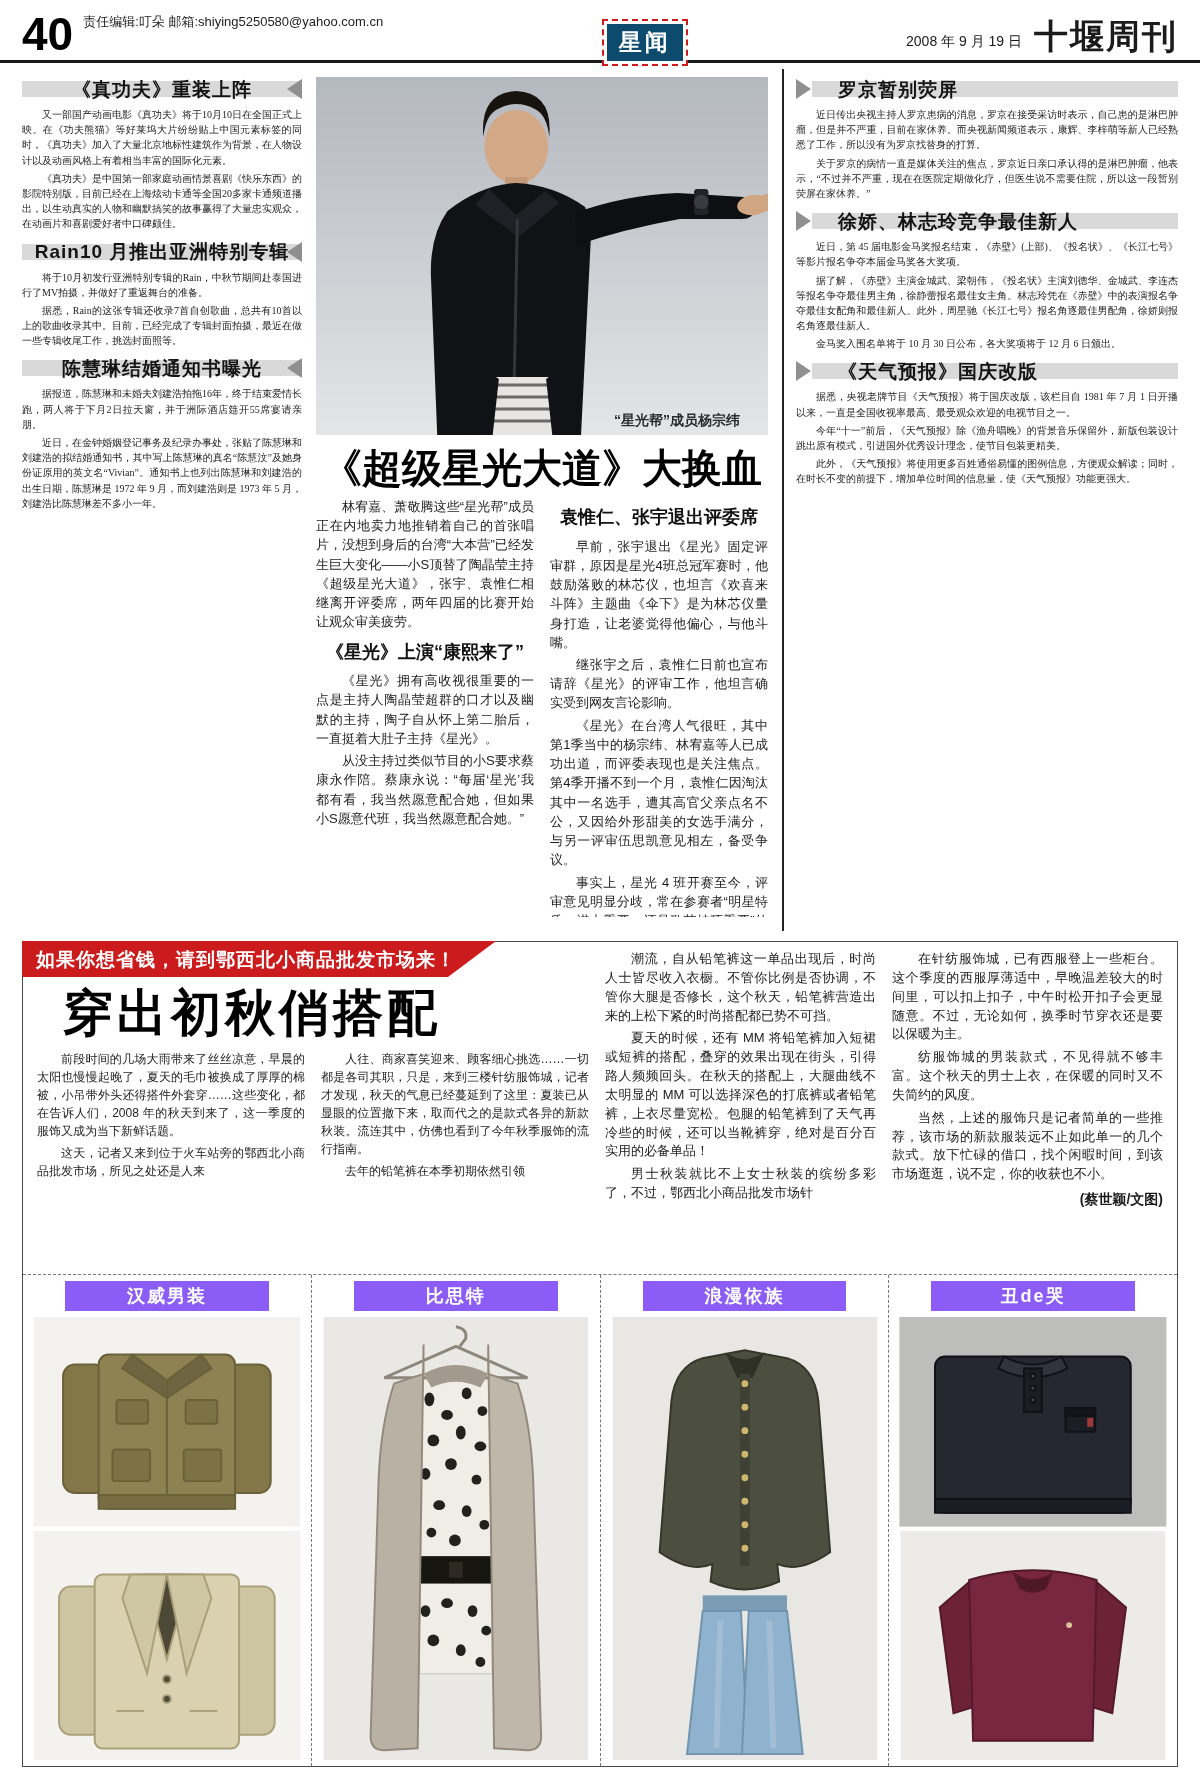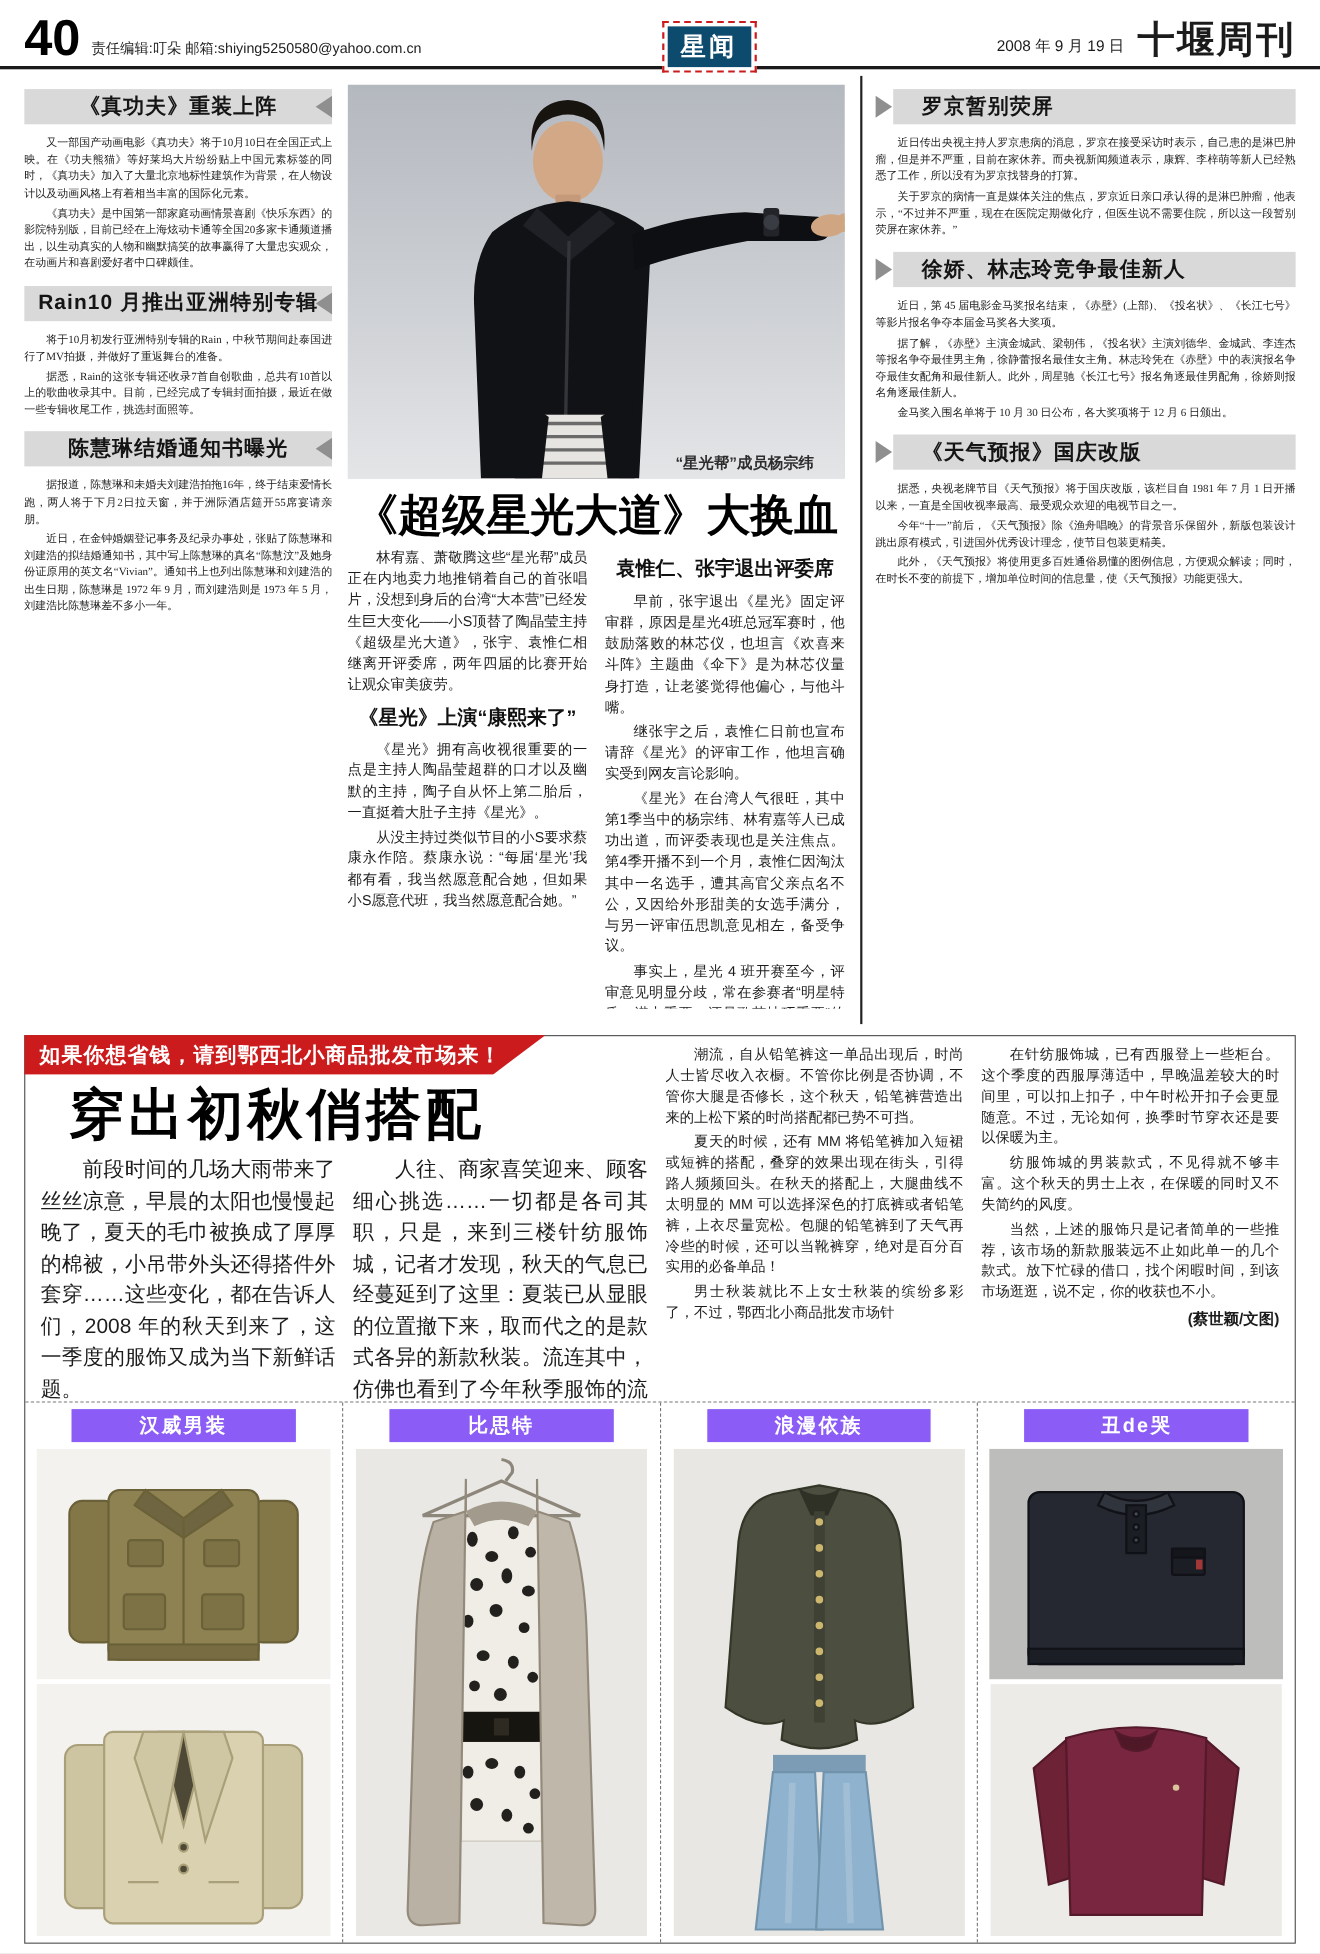--- a/index.html
+++ b/index.html
@@ -2,37 +2,37 @@
 <html><head>
 <meta charset="utf-8">
 <style>
   *{box-sizing:border-box}
   body{margin:0;background:#d8d8d8}
   .page{width:1200px;height:1776px;margin:0 auto;background:#fff;position:relative;overflow:hidden;
         font-family:"Liberation Serif","DejaVu Serif",serif;color:#1b1b1b}
 
   
   header{display:flex;justify-content:space-between;align-items:flex-end;padding:10px 22px 2px;height:56px}
-  .h-left{display:flex;align-items:flex-end;gap:10px}
+  .h-left{display:flex;align-items:flex-start;gap:10px}
   .pageno{font:900 46px/0.85 "Liberation Sans","DejaVu Sans",sans-serif;color:#000}
   .editor{font:13px/1 "Liberation Sans","DejaVu Sans",sans-serif;color:#222;padding-bottom:4px}
   .stamp-wrap{border:2px dashed #cb1b1d;padding:3px;background:#fff;margin-bottom:-12px;position:relative;z-index:2}
   .stamp{background:#0c4a6e;color:#fff;font:bold 23px/1 "Liberation Sans","DejaVu Sans",sans-serif;padding:7px 12px;letter-spacing:3px}
   .h-right{display:flex;align-items:flex-end;gap:12px}
   .date{font:14px/1 "Liberation Sans","DejaVu Sans",sans-serif;padding-bottom:6px}
   .masthead{font:900 34px/1 "Liberation Serif","DejaVu Serif",serif;letter-spacing:2px}
   .rule{height:3px;background:#1a1a1a;margin:4px 0 0}
 
   
   main{display:flex;gap:14px;padding:6px 22px 0;height:868px}
   .col-left{width:280px;flex:none;overflow:hidden}
   .col-mid{flex:1;min-width:0;overflow:hidden;position:relative}
   .col-right{width:396px;flex:none;border-left:2px solid #222;padding-left:12px;overflow:hidden}
 
-  .bar{position:relative;height:32px;background:#d9d9d9;display:flex;align-items:center;justify-content:center;margin:12px 0 10px}
+  .bar{position:relative;height:16px;background:#d9d9d9;display:flex;align-items:center;justify-content:center;margin:12px 0 10px}
   .bar h2{margin:0;font:bold 19px/1 "Liberation Sans","DejaVu Sans",sans-serif;color:#141414;letter-spacing:1px}
   .tri-l{position:absolute;right:0;top:50%;transform:translateY(-50%);width:0;height:0;
          border-top:10px solid transparent;border-bottom:10px solid transparent;border-right:15px solid #8f8f8f}
   .bar-r{justify-content:flex-start;padding-left:26px;margin-left:16px}
   .tri-r{position:absolute;left:-16px;top:50%;transform:translateY(-50%);width:0;height:0;
          border-top:10px solid transparent;border-bottom:10px solid transparent;border-left:15px solid #8f8f8f}
 
   .para{margin:0 0 3px;font-size:10px;line-height:1.52;text-align:justify;text-indent:2em;color:#1c1c1c}
 
   
@@ -50,21 +50,21 @@
   .ribbon{position:absolute;top:-1px;left:-1px;width:474px;height:36px;background:#cb1b1d;
           clip-path:polygon(0 0,100% 0,calc(100% - 48px) 100%,0 100%);
           display:flex;align-items:center;padding-left:14px}
   .ribbon span{color:#fff;font:bold 19px/1 "Liberation Sans","DejaVu Sans",sans-serif;letter-spacing:1px}
   .m-body{display:flex;gap:16px;padding:8px 14px 0;height:332px;overflow:hidden}
   .m-left{width:552px;flex:none;padding-top:34px}
   .m-head{margin:4px 0 12px 26px;font:900 50px/1 "Liberation Serif","DejaVu Serif",serif;letter-spacing:4px;color:#000}
   .m-left-cols{display:flex;gap:16px}
   .m-right{flex:1;display:flex;gap:16px;min-width:0}
   .mcol{flex:1;min-width:0;overflow:hidden}
-  .mcol .para{font-family:"Liberation Sans","DejaVu Sans",sans-serif;font-size:19px;line-height:1.5;margin-bottom:4px}
+  .mcol .para{font-family:"Liberation Sans","DejaVu Sans",sans-serif;font-size:12px;line-height:1.5;margin-bottom:4px}
   .m-right .para{font-size:13px;line-height:1.45}
   .byline{text-align:right;font:bold 14px/1 "Liberation Sans","DejaVu Sans",sans-serif;margin-top:8px}
 
   .products{flex:1;display:flex;border-top:1px dashed #777;min-height:0}
   .panel{flex:1;min-width:0;display:flex;flex-direction:column;overflow:hidden}
   .panel+.panel{border-left:1px dashed #777}
   .p-bar{height:30px;flex:none;background:#8b5cf6;margin:6px 42px;display:flex;align-items:center;justify-content:center}
   .p-bar span{color:#fff;font:bold 18px/1 "Liberation Sans","DejaVu Sans",sans-serif;letter-spacing:2px}
   .p-photos{flex:1;display:flex;flex-direction:column;gap:4px;padding:0 8px 6px;min-height:0;align-items:stretch}
   .p-photos svg{display:block;width:100%}

